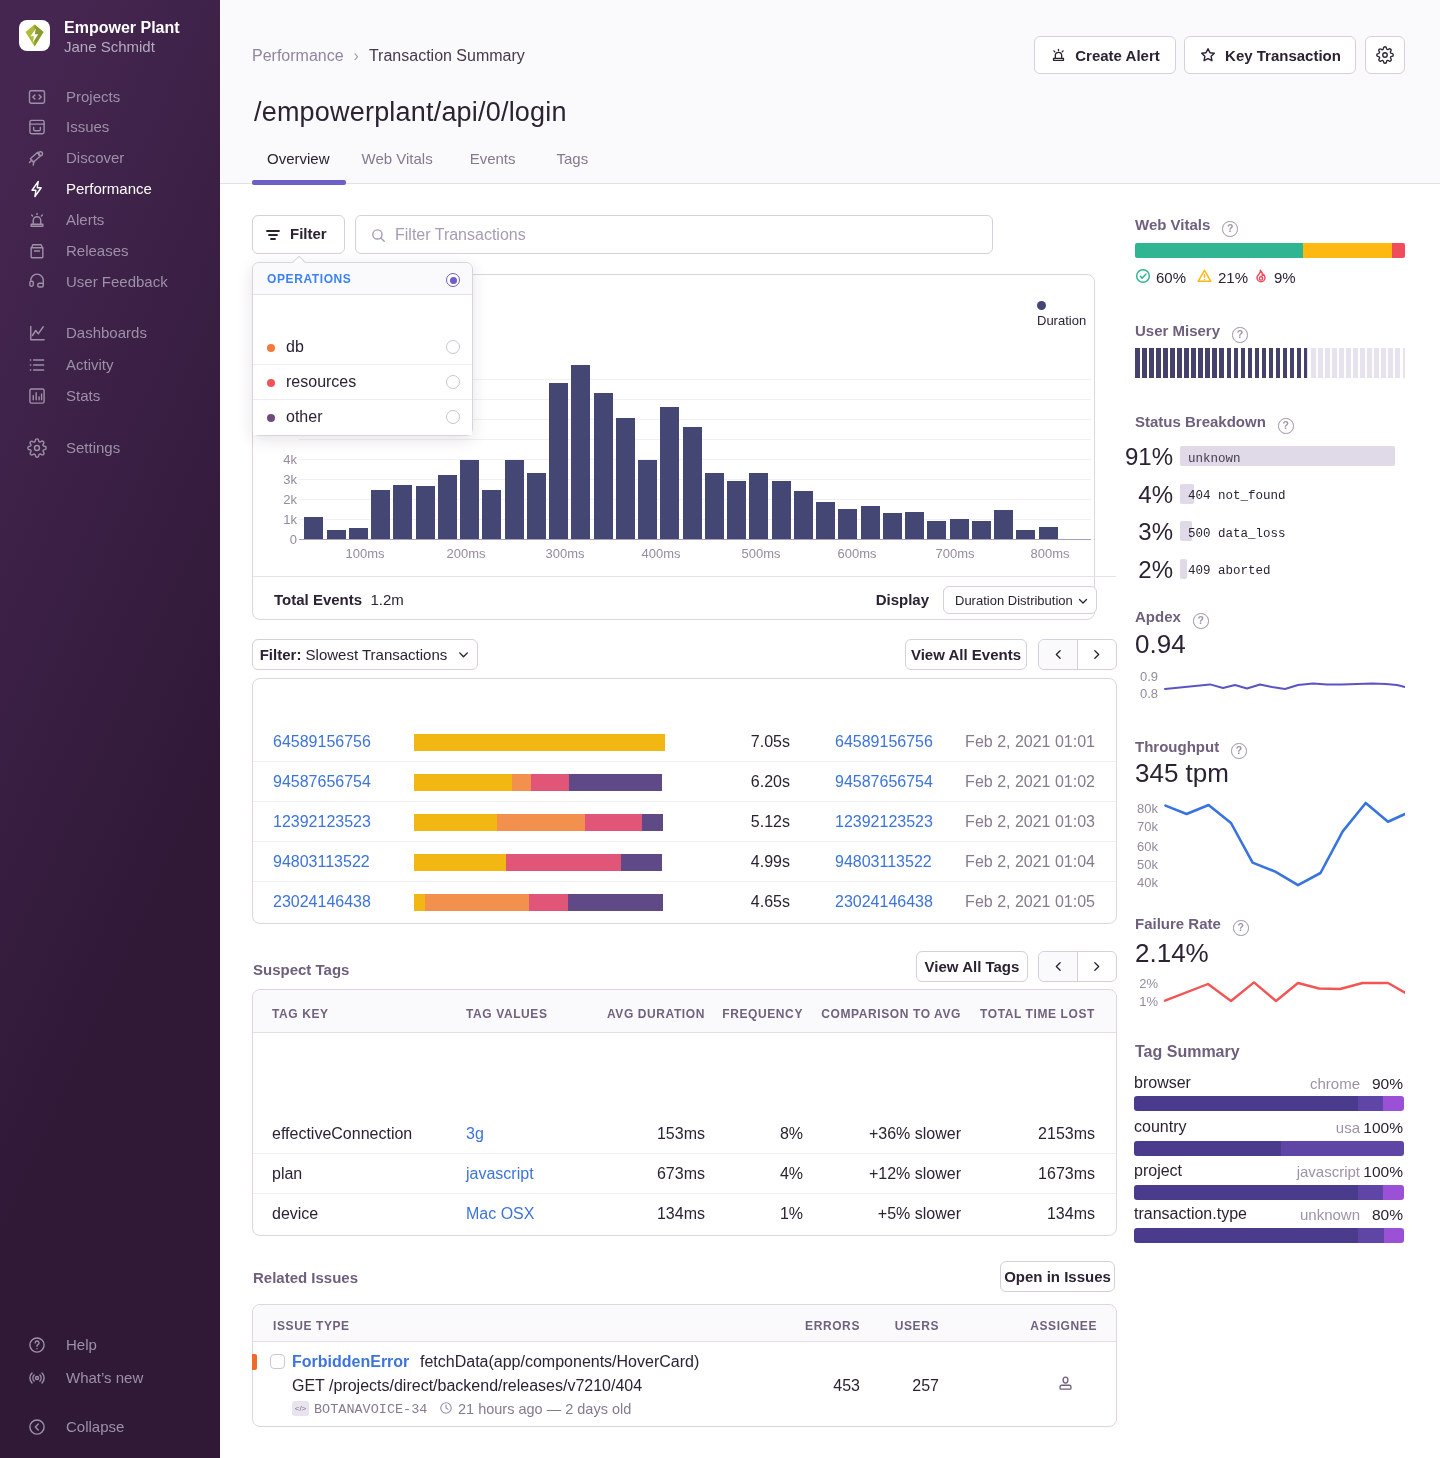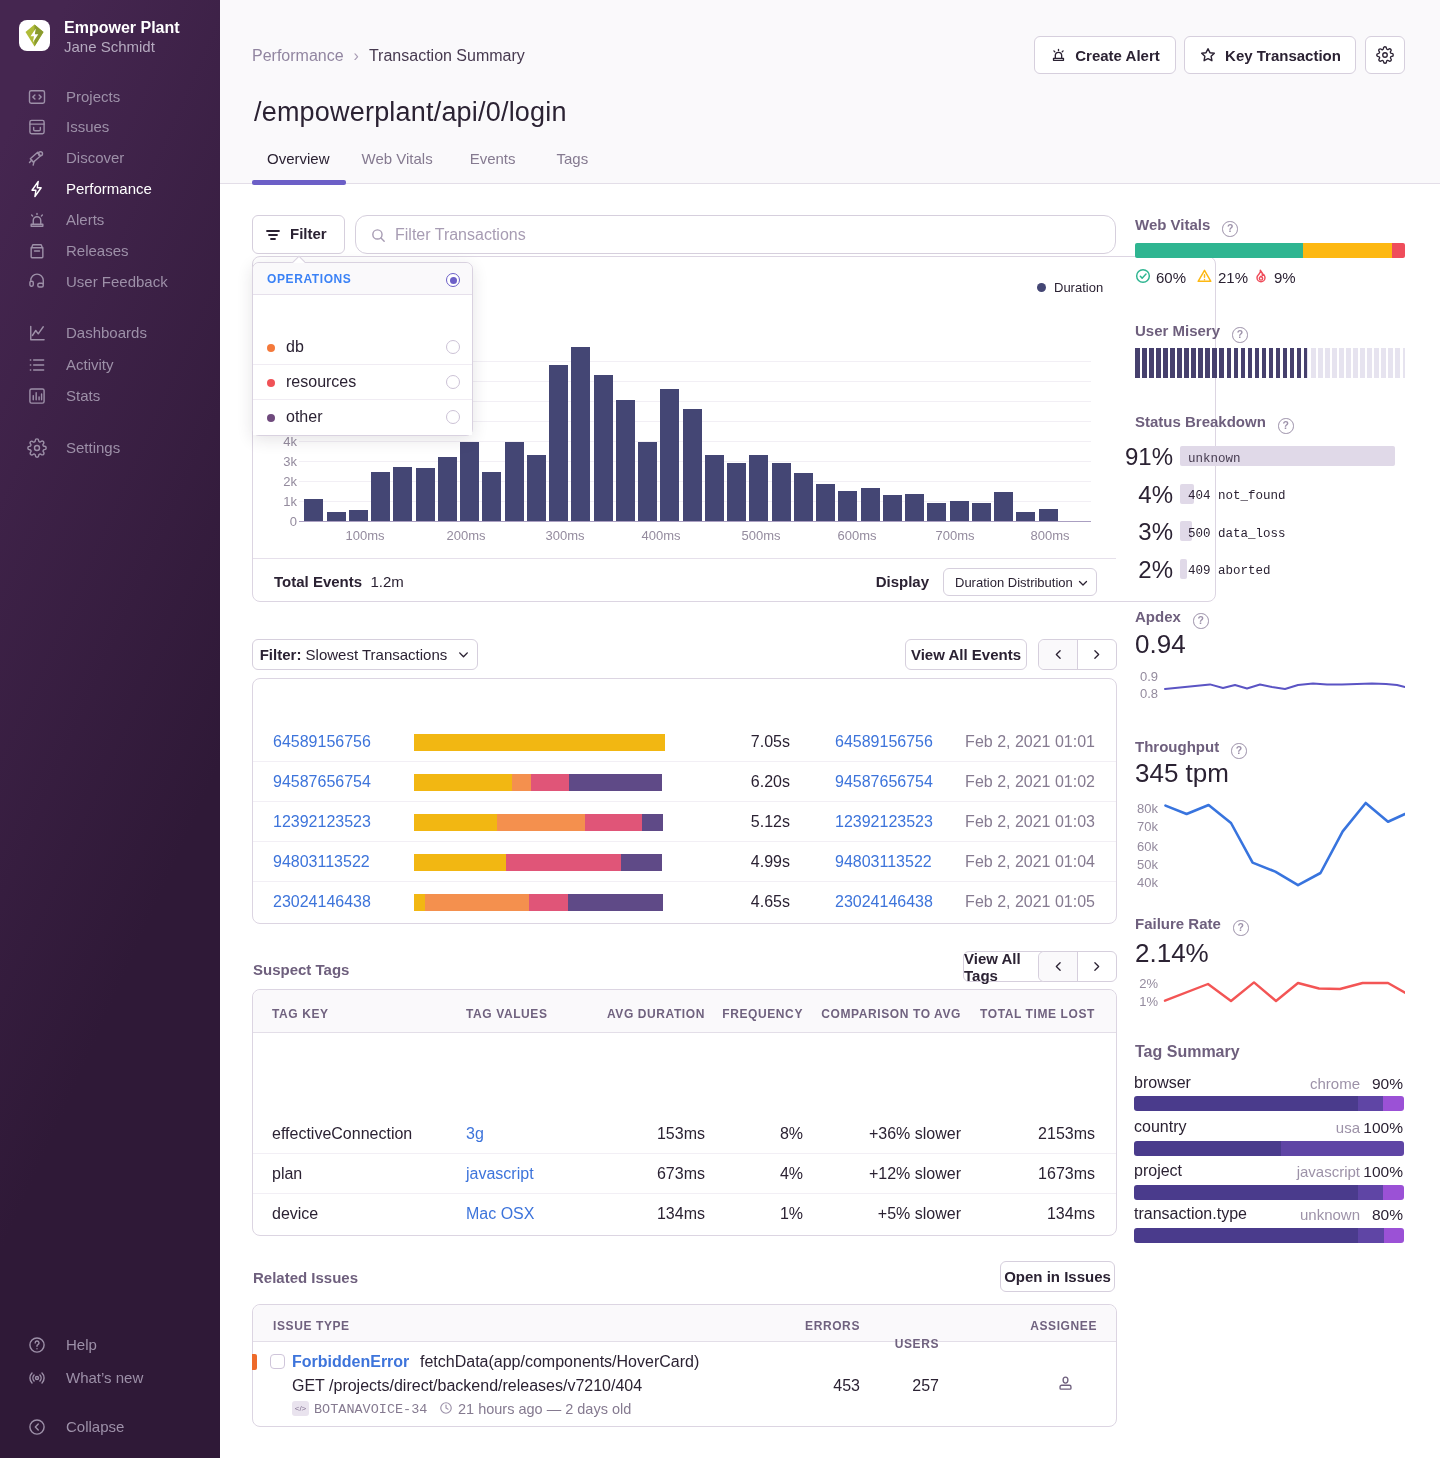--- a/index.html
+++ b/index.html
@@ -22,24 +22,24 @@
 #title { position:absolute; left:34px; top:97px; font-size:27px; color:#2b2233; letter-spacing:0.2px; }
 .hbtn { position:absolute; top:36px; height:38px; background:#fff; border:1px solid #d6cfdd; border-radius:6px; font-weight:bold; font-size:15px; color:#2b2233; display:flex; align-items:center; justify-content:center; }
 #tabs { position:absolute; left:47px; top:150px; font-size:15px; color:#857a90; }
 #tabs span.act { margin-right:32px; }
 #tabs span.wv { margin-right:37px; }
 #tabs span.ev { margin-right:41px; }
 #tabs .act { color:#2b2233; font-weight:normal; }
 #tabunderline { position:absolute; left:32px; top:180px; width:94px; height:5px; background:#6c5fc7; border-radius:2px; }
 
 #filterbtn { position:absolute; left:252px; top:215px; width:93px; height:39px; background:#fff; border:1px solid #d6cfdd; border-radius:6px; font-weight:bold; font-size:15px; color:#2b2233; }
-#searchbox { position:absolute; left:355px; top:215px; width:761px; height:39px; background:#fff; border:1px solid #d6cfdd; border-radius:12px; }
+#searchbox { position:absolute; left:355px; top:215px; width:638px; height:39px; background:#fff; border:1px solid #d6cfdd; border-radius:6px; }
 #searchbox .ph { position:absolute; left:39px; top:10px; font-size:16px; color:#a79cb3; }
 
-#chartpanel { position:absolute; left:252px; top:256px; width:964px; height:346px; background:#fff; border:1px solid #dcd5e2; border-radius:8px; }
+#chartpanel { position:absolute; left:252px; top:274px; width:843px; height:346px; background:#fff; border:1px solid #dcd5e2; border-radius:8px; }
 #legend { position:absolute; left:784px; top:23px; font-size:13px; color:#2b2233; }
 #legend .dot { display:inline-block; width:9px; height:9px; border-radius:50%; background:#444674; margin-right:8px; }
 .gridline { position:absolute; left:46px; width:792px; height:1px; background:#f2eff5; }
 #axisline { position:absolute; left:46px; top:264px; width:792px; height:1px; background:#aa9fc1; }
 .ylab { position:absolute; left:4px; width:40px; text-align:right; font-size:13px; color:#948b9e; }
 .xlab { position:absolute; top:271px; font-size:13px; color:#948b9e; transform:translateX(-50%); }
 .bar { position:absolute; background:#444674; width:19px; }
 #chartfooter { position:absolute; left:0; top:301px; width:863px; height:44px; border-top:1px solid #e6e0eb; }
 #totevents { position:absolute; left:21px; top:14px; font-size:15px; color:#2b2233; }
 #displaylab { position:absolute; right:187px; top:14px; font-size:15px; font-weight:bold; color:#2b2233; }
@@ -384,21 +384,21 @@
     <div class="trow last" style="top:203px; height:40px;">
       <span class="td link" style="left:20px; top:11px;">23024146438</span>
       <span class="td" style="left:161px; top:11.5px; font-size:0;"><span style="display:inline-block; width:11px; height:17px; background:#f2b712; vertical-align:top;"></span><span style="display:inline-block; width:104px; height:17px; background:#f4904e; vertical-align:top;"></span><span style="display:inline-block; width:39px; height:17px; background:#e05578; vertical-align:top;"></span><span style="display:inline-block; width:95px; height:17px; background:#5f4a87; vertical-align:top;"></span></span>
       <span class="td" style="right:326px; top:11px;">4.65s</span>
       <span class="td link" style="left:582px; top:11px;">23024146438</span>
       <span class="td gray" style="right:21px; top:11px;">Feb 2, 2021 01:05</span>
     </div>
   </div>
 
 <div class="sechead" style="left:253px; top:961px;">Suspect Tags</div>
-<div class="secbtn" style="top:951px; right:393px; width:84px;margin-left:8px;">View All Tags</div>
+<div class="secbtn" style="top:951px; right:412px; width:112px;margin-left:8px;">View All Tags</div>
 <div class="pager" style="top:951px; right:323px;">
     <span class="half l">
       <svg width="13" height="13" viewBox="0 0 24 24" fill="none" stroke="#2b2233" stroke-width="2.4" stroke-linecap="round" stroke-linejoin="round">
         <path d="M15 5l-7 7 7 7"></path>
       </svg>
     </span>
     <span class="half r">
       <svg width="13" height="13" viewBox="0 0 24 24" fill="none" stroke="#2b2233" stroke-width="2.4" stroke-linecap="round" stroke-linejoin="round">
         <path d="m9 5 7 7-7 7"></path>
       </svg>
@@ -438,21 +438,21 @@
       <span class="td" style="right:21px; top:11px;">134ms</span>
     </div>
   </div>
 
 <div class="sechead" style="left:253px; top:1269px;">Related Issues</div>
 <div class="secbtn" style="top:1261px; right:325px; width:115px;">Open in Issues</div>
 <div id="isstable" class="tbl" style="top:1304px; height:123px;">
     <div class="thead" style="height:37px;">
  <span class="th" style="left:20px; top:14px;">ISSUE TYPE</span>
  <span class="th" style="right:256px; top:14px;">ERRORS</span>
- <span class="th" style="right:177px; top:32px;">USERS</span>
+ <span class="th" style="right:177px; top:14px;">USERS</span>
  <span class="th" style="right:19px; top:14px;">ASSIGNEE</span>
 </div>
 <div style="position:absolute; left:-1px; top:49px; width:5px; height:16px; background:#ee6a2a; border-radius:0 2px 2px 0;"></div>
 <div style="position:absolute; left:17px; top:49px; width:15px; height:15px; border:1.5px solid #cfc5da; border-radius:4px; background:#fff;"></div>
 <div class="td" style="left:39px; top:48px;"><span class="link" style="font-weight:bold;">ForbiddenError</span></div>
 <div class="td" style="left:167px; top:48px;">fetchData(app/components/HoverCard)</div>
 <div class="td" style="left:39px; top:72px;">GET /projects/direct/backend/releases/v7210/404</div>
 <div style="position:absolute; left:39px; top:96px; width:17px; height:15px; background:#e9e3ee; border-radius:3px; color:#80708f; font-size:8px; text-align:center; line-height:15px;">&lt;/&gt;</div>
 <div class="mono" style="position:absolute; left:61px; top:97px; font-size:13.5px; color:#857a90;">BOTANAVOICE-34</div>
 <svg style="position:absolute; left:186px; top:96px;" width="14" height="14" viewBox="0 0 24 24" fill="none" stroke="#9d92aa" stroke-width="2" stroke-linecap="round">

